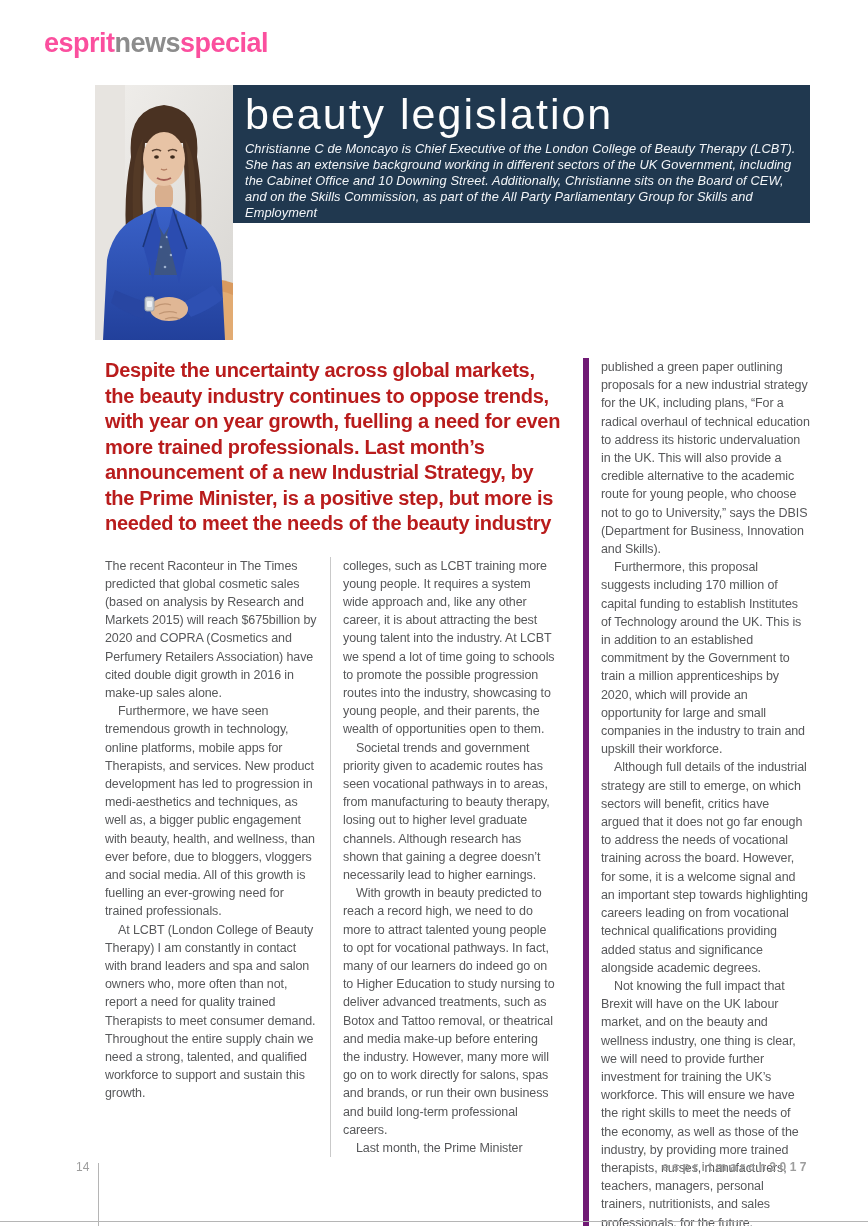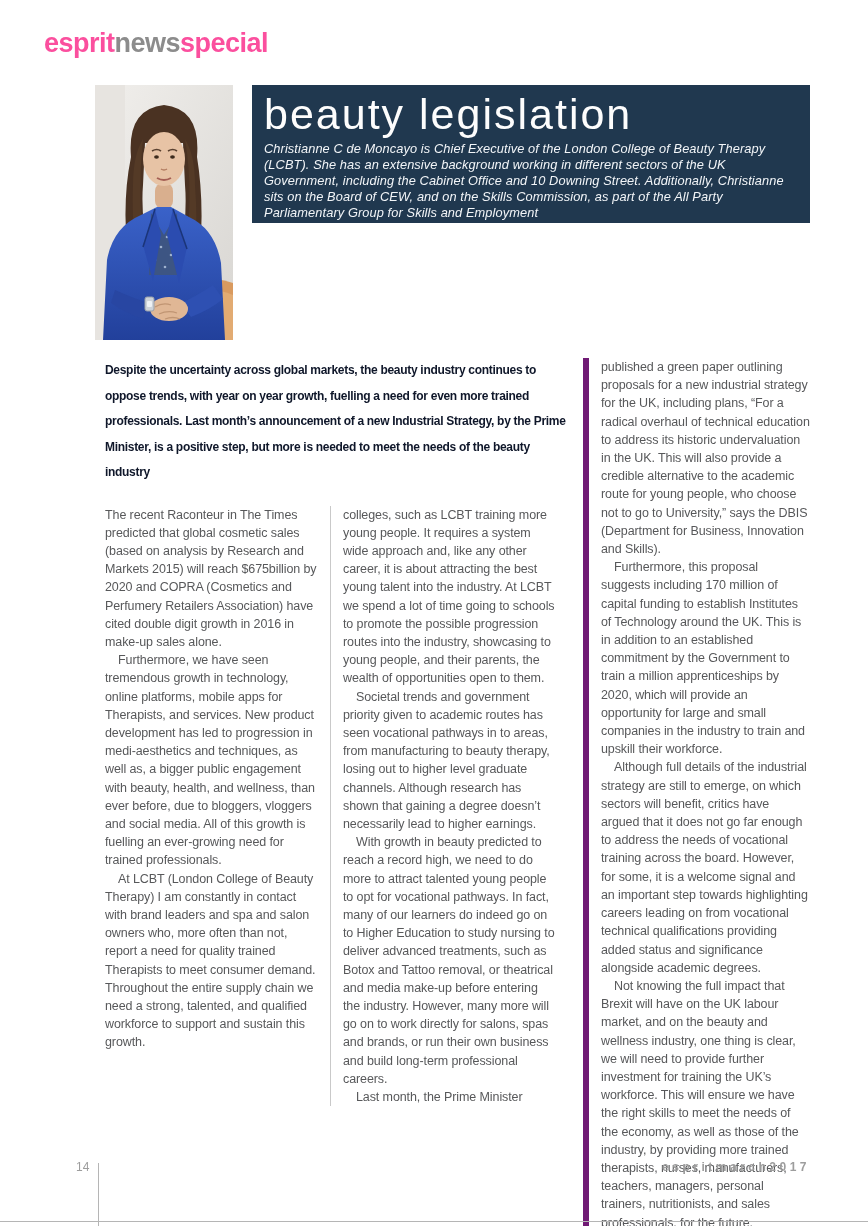--- a/index.html
+++ b/index.html
@@ -9,21 +9,21 @@
     font-family:"Liberation Sans", sans-serif; overflow:hidden;
   }
   
   .logo { position:absolute; left:44px; top:28px; font-size:27px; font-weight:bold; letter-spacing:-0.5px; }
   .logo .pink { color:#fb4f9e; }
   .logo .gray { color:#8c8c8c; }
 
   
   .article { position:absolute; left:95px; top:85px; width:715px; }
 
-  .banner-row { display:flex;gap:19px; }
+  .banner-row { display:flex; }
   .photo-wrap { width:138px; height:255px; flex:0 0 138px; }
   .photo-wrap svg { display:block; }
   .banner-right { flex:1; }
 
   .navy-block {
     background:#20384f; color:#ffffff; height:138px;
     padding:4px 14px 0 12px;
   }
   .section-title {
     font-weight:100; font-size:43px; letter-spacing:2px; line-height:50px; color:#fdfdfd;
@@ -37,21 +37,21 @@
     font-family:"Liberation Serif", serif; font-weight:normal;
     color:#233449; font-size:52px; line-height:57px;
     letter-spacing:1.5px; word-spacing:4px; margin:4px 0 0 10px;
   }
   .headline span { display:block; }
 
   
   .main-row { display:flex; margin-top:18px; padding-left:10px; }
   .left-block { width:472px; flex:0 0 472px; }
   .standfirst {
-    color:#0f172a; font-weight:bold; font-size:12px; line-height:25.5px;
+    color:#b91c1c; font-weight:bold; font-size:20px; line-height:25.5px;
     letter-spacing:-0.3px; width:462px;
   }
   .cols-row { display:flex; margin-top:20px; }
   .col { width:213px; flex:0 0 213px; }
   .vdiv { width:1px; background:#c9c9c9; margin:0 12px; }
   .col3 {
     flex:1; border-left:6px solid #701a75; padding-left:12px; margin-left:6px;
   }
   .bodytext p {
     font-size:12.5px; line-height:18.2px; color:#57585a; letter-spacing:-0.1px;

